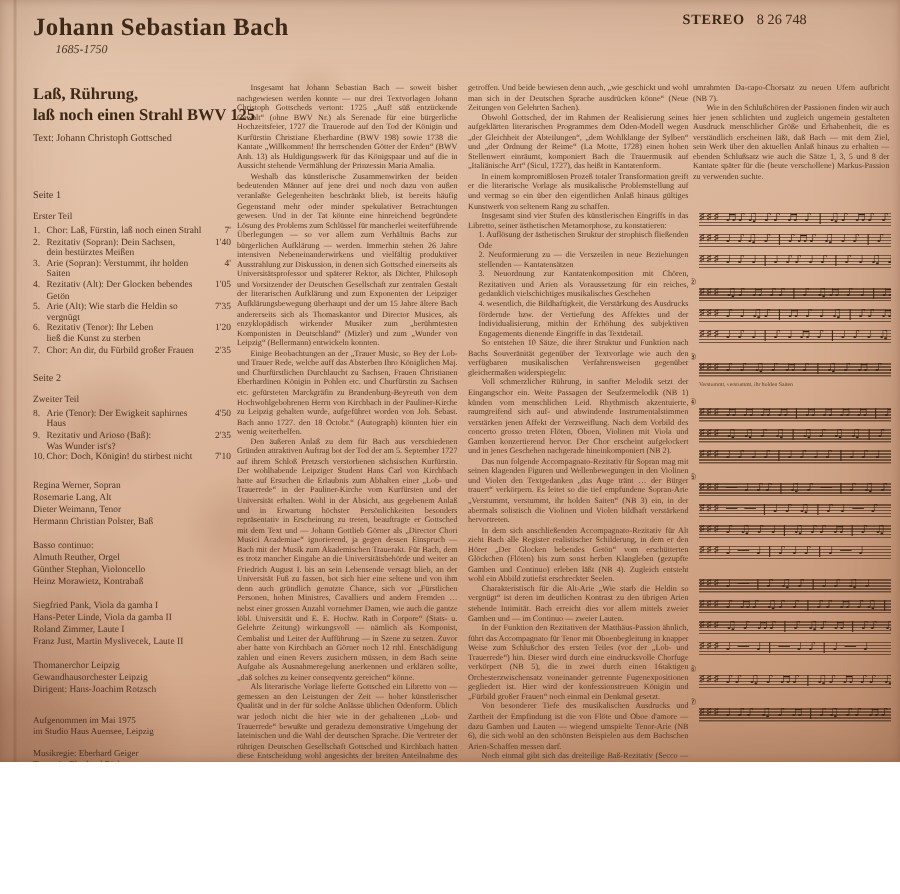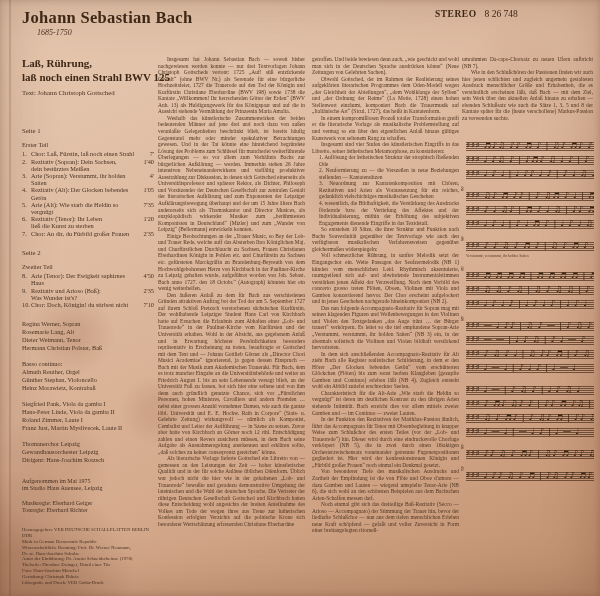--- a/index.html
+++ b/index.html
@@ -1,34 +1,34 @@
 <!DOCTYPE html>
 <html><head>
 <meta charset="utf-8">
 <style>
   html,body{margin:0;padding:0;}
   body{width:600px;height:596px;overflow:hidden;font-family:"Liberation Serif","DejaVu Serif",serif;color:#4a3222;}
-  .sleeve{position:relative;width:600px;height:596px;overflow:hidden;
+  .sleeve{position:relative;width:600px;height:508px;overflow:hidden;
     background-image:
       radial-gradient(circle at 3% 98%, rgba(110,58,32,.30) 0 4%, transparent 14%),
       radial-gradient(circle at 12% 56%, rgba(128,70,40,.16) 0 2%, transparent 7%),
       radial-gradient(circle at 9% 78%, rgba(128,70,40,.14) 0 2.5%, transparent 8%),
       radial-gradient(circle at 26% 69%, rgba(128,70,40,.12) 0 1.6%, transparent 6%),
       radial-gradient(circle at 55% 32%, rgba(128,70,40,.08) 0 2%, transparent 7%),
       radial-gradient(circle at 47% 83%, rgba(128,70,40,.10) 0 1.4%, transparent 5%),
       radial-gradient(circle at 88% 12%, rgba(128,70,40,.07) 0 2%, transparent 8%),
       radial-gradient(circle at 70% 62%, rgba(128,70,40,.06) 0 1.4%, transparent 5%),
       radial-gradient(circle at 35% 12%, rgba(128,70,40,.08) 0 1%, transparent 4%),
       linear-gradient(155deg,#e6c9b0 0%,#dfbca2 32%,#d6ac8f 62%,#c79878 88%,#bd8d6e 100%);
     box-shadow:inset 0 0 55px rgba(92,48,26,.28), inset 0 0 6px rgba(92,48,26,.25);}
   .sleeve::after{content:"";position:absolute;left:9px;top:0;bottom:0;width:2px;background:rgba(100,55,30,.18);}
   
   .composer{position:absolute;left:22px;top:8px;font-size:16.5px;font-weight:bold;letter-spacing:.3px;color:#3e2817;}
   .dates{position:absolute;left:37px;top:28px;font-size:8px;color:#4a3222;font-style:italic;}
-  .stereo{position:absolute;left:435px;top:9px;font-size:9.5px;color:#3e2817;text-align:center;}
+  .stereo{position:absolute;left:455px;top:9px;font-size:9.5px;color:#3e2817;text-align:center;}
   .stereo b{margin-right:8px;letter-spacing:.5px;}
   
   .titleblock{position:absolute;left:22px;top:57px;}
   .titleblock .tl{font-size:11px;font-weight:bold;line-height:13.5px;color:#3e2817;}
   .textcredit{margin-top:5px;font-size:6.8px;}
   
   .leftcol{position:absolute;left:22px;top:127px;width:132px;height:465px;overflow:hidden;font-size:6.3px;line-height:7.2px;}
   .sidehead{font-size:6.8px;margin-bottom:7px;}
   .parthead{margin-bottom:2px;}
   .trow{display:flex;align-items:flex-start;}

